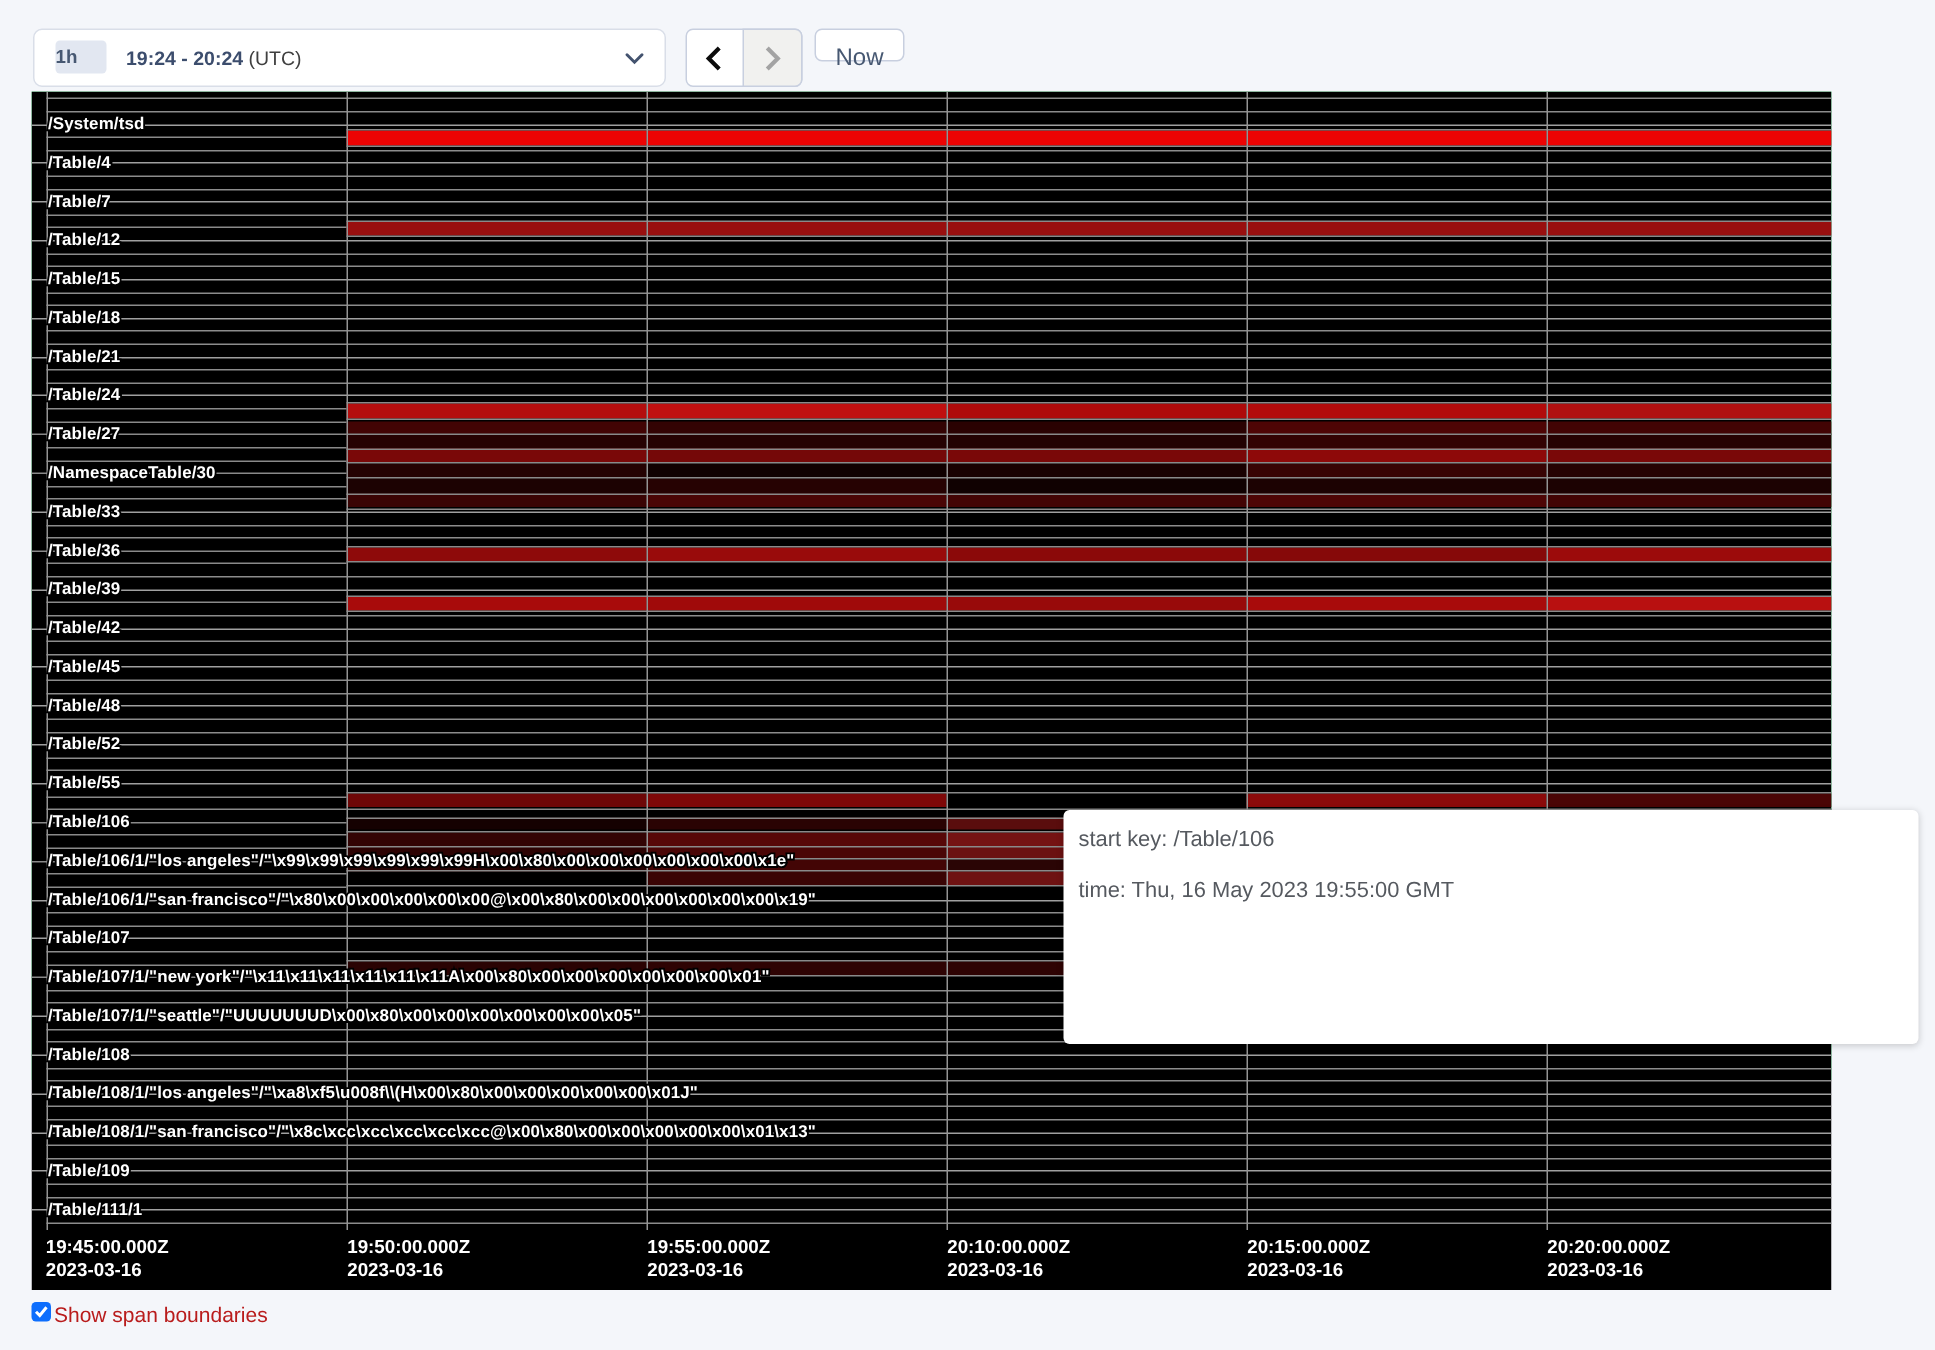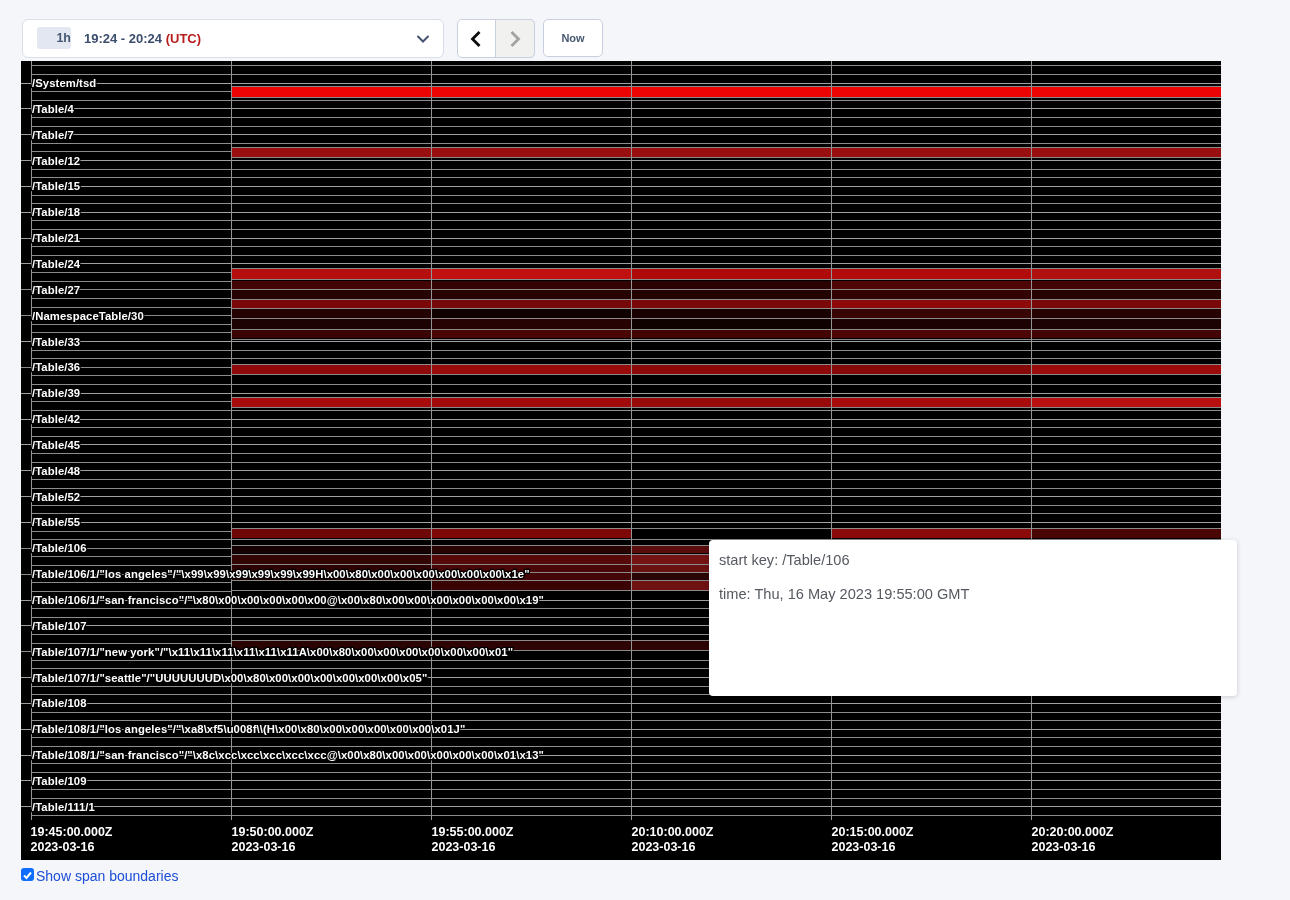--- a/index.html
+++ b/index.html
@@ -1,29 +1,29 @@
 <!DOCTYPE html>
 <html><head><meta charset="utf-8"><style>
 *{margin:0;padding:0;box-sizing:border-box}
 html,body{width:1290px;height:900px;background:#f4f6fa;font-family:"Liberation Sans",sans-serif;position:relative;overflow:hidden}
 .abs{position:absolute}
 #dd{left:22px;top:19px;width:422px;height:39px;background:#fff;border:1px solid #d9dee8;border-radius:6px}
-#badge{left:37px;top:27px;width:34px;height:22px;background:#e2e7f1;border-radius:3px;color:#475872;font-size:12.5px;font-weight:bold;text-align:right;line-height:22px}
+#badge{left:37px;top:27px;width:34px;height:22px;background:#e2e7f1;border-radius:3px;color:#475872;font-size:12.5px;font-weight:bold;text-align:left;line-height:22px}
 #time{left:84px;top:31px;font-size:13px;color:#3c4d6d;font-weight:bold}
-#time span{color:#b91c1c;font-weight:bold}
+#time span{color:#404040;font-weight:normal}
 #caret{left:416px;top:35px}
 #grp{left:457px;top:19px;width:78px;height:39px;border:1px solid #c8cfdf;border-radius:5px;background:#fff;overflow:hidden}
 #grpr{left:495px;top:19px;width:40px;height:39px;background:#f1f1ef;border:1px solid #c8cfdf;border-radius:0 5px 5px 0}
-#now{left:543px;top:19px;width:60px;height:38px;background:#fff;border:1px solid #c8cfdf;border-radius:5px;color:#475872;font-size:11px;font-weight:bold;text-align:center;line-height:37px}
+#now{left:543px;top:19px;width:60px;height:22px;background:#fff;border:1px solid #c8cfdf;border-radius:5px;color:#475872;font-size:16px;font-weight:normal;text-align:center;line-height:37px}
 #hm{left:21px;top:61px;width:1200px;height:659px;background:#86efac}
 .kl{fill:#fff;font-size:11.3px;letter-spacing:.08px;font-weight:bold;paint-order:stroke;stroke:#000;stroke-width:2.5px;dominant-baseline:central}
 .al{fill:#fff;font-size:12.5px;font-weight:bold}
-#tt{left:709px;top:540px;width:528px;height:156px;background:#fff;border-radius:4px;box-shadow:0 1px 5px rgba(0,0,0,.18);color:#55595f;font-size:14.6px;padding:3px 0 0 10px;line-height:34px}
+#tt{left:709px;top:540px;width:570px;height:156px;background:#fff;border-radius:4px;box-shadow:0 1px 5px rgba(0,0,0,.18);color:#55595f;font-size:14.6px;padding:3px 0 0 10px;line-height:34px}
 #cb{left:21px;top:868px;width:13px;height:13px;background:#0d6efd;border-radius:3px}
-#cbl{left:36px;top:868px;font-size:14px;color:#1d4ed8}
+#cbl{left:36px;top:868px;font-size:14px;color:#b91c1c}
 svg text{font-family:"Liberation Sans",sans-serif;-webkit-font-smoothing:antialiased}
 body{-webkit-font-smoothing:antialiased}
 </style></head>
 <body>
 <div id="dd" class="abs"></div>
 <div id="badge" class="abs">1h</div>
 <div id="time" class="abs">19:24 - 20:24 <span>(UTC)</span></div>
 <svg id="caret" class="abs" width="14" height="9">
     <path d="M2 1.5L7 6.5L12 1.5" stroke="#44536f" stroke-width="2" fill="none" stroke-linecap="round"></path>
   </svg>

